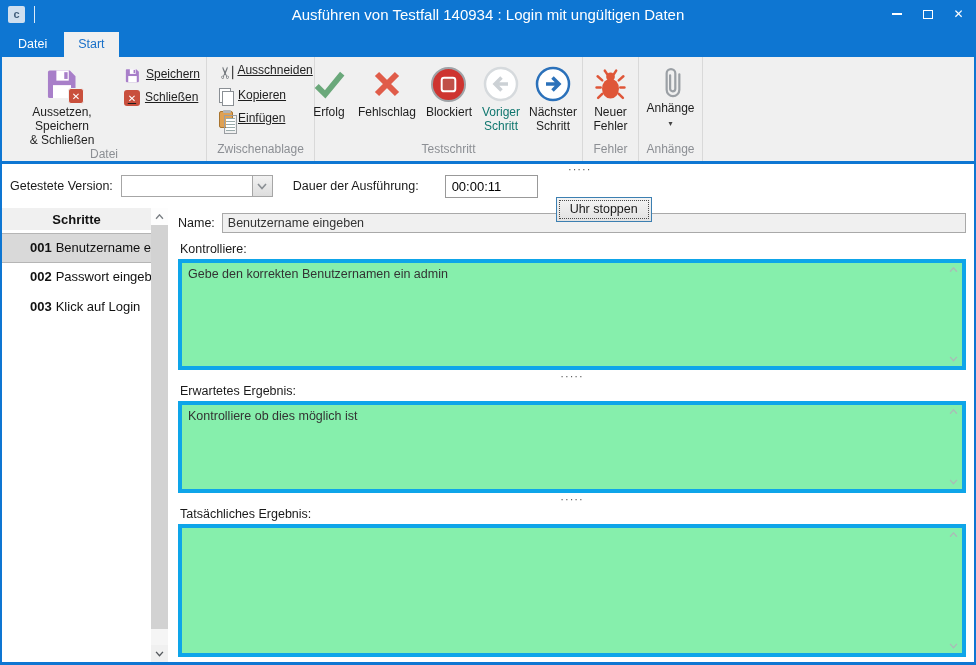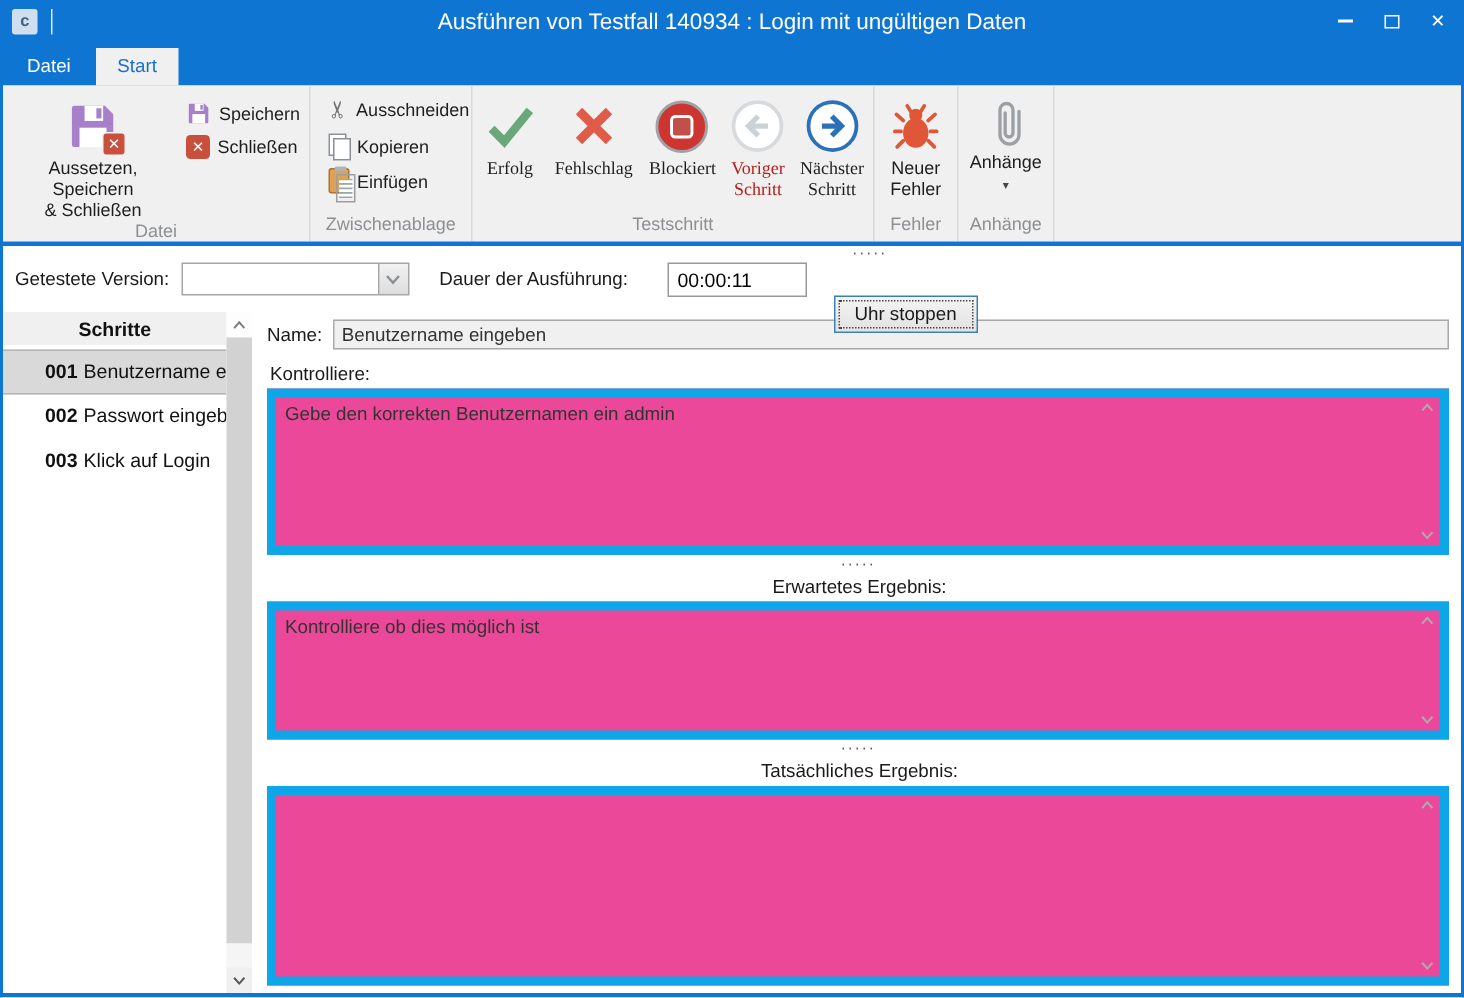--- a/index.html
+++ b/index.html
@@ -46,24 +46,24 @@
   .rgroup { display: flex; flex-direction: column; border-right: 1px solid #d9d9d9; height: 100%; }
   .rg-body { flex: 1; display: flex; align-items: stretch; padding: 3px 2px 0; }
   .rg-label { height: 19px; text-align: center; color: #8c8f94; font-size: 12px; padding-bottom: 3px; }
 
   .rbtn-large {
     display: flex; flex-direction: column; align-items: center;
     padding: 2px 4px 0; cursor: default;
   }
   .rbtn-large .icon-area { height: 44px; display: flex; align-items: center; justify-content: center; }
   .rbtn-large .lbl { font-size: 12px; line-height: 1.15; text-align: center; color: #1e1e1e; }
-  .rbtn-large.disabled .lbl { color: #b91c1c; }
+  .rbtn-large.disabled .lbl { color: #0f766e; }
 
   .rbtn-stack { display: flex; flex-direction: column; justify-content: flex-start; padding-top: 4px; }
-  .rbtn-small { display: flex; align-items: center; gap: 5px; padding: 3px 4px; font-size: 12px; color: #1e1e1e; }
+  .rbtn-small { display: flex; align-items: flex-start; gap: 5px; padding: 3px 4px; font-size: 12px; color: #1e1e1e; text-decoration: underline; }
 
   
   .floppy-wrap { position: relative; width: 36px; height: 36px; }
   .badge-x {
     position: absolute; right: -4px; bottom: -2px; width: 16px; height: 16px;
     background: #c9503c; border-radius: 3px; color: #fff; font-size: 10px; font-weight: bold;
     display: flex; align-items: center; justify-content: center; border: 1px solid #f0f0f0;
   }
   .ic-closered {
     width: 16px; height: 16px; background: #c94f3d; border-radius: 3px; color: #fff;
@@ -125,22 +125,22 @@
   .sb-track { flex: 1; background: #f5f5f5; }
 
   .right-panel { flex: 1; min-width: 0; display: flex; flex-direction: column; padding: 3px 8px 5px 10px; }
   .name-row { display: flex; align-items: center; gap: 7px; margin-top: 2px; }
   .name-row label { font-size: 12.5px; color: #1a1a1a; }
   .name-input {
     flex: 1; height: 20px; background: #f0f0f0; border: 1px solid #a9a9a9;
     font-size: 12.5px; padding: 1px 5px; font-family: inherit; color: #333; outline: none;
   }
   .sec-label { font-size: 12.5px; color: #1a1a1a; margin: 9px 0 3px 2px; }
-  .sec-label.tight { margin-top: 2px; text-align: center; }
-  .field-box { position: relative; border: 6px solid #0ea5e9; background: #ec4899; }
+  .sec-label.tight { margin-top: 2px; }
+  .field-box { position: relative; border: 4px solid #0ea5e9; background: #86efac; }
   .field-box textarea {
     width: 100%; height: 100%; border: none; resize: none; outline: none; background: transparent;
     font-family: inherit; font-size: 12.5px; color: #333; padding: 4px 22px 4px 6px; display: block;
   }
   .box-1 { height: 111px; }
   .box-2 { height: 92px; }
   .box-3 { flex: 1; min-height: 40px; }
   .scroll-chevron { position: absolute; right: 4px; opacity: .85; }
   .scroll-chevron.top { top: 4px; }
   .scroll-chevron.bot { bottom: 4px; }
@@ -223,21 +223,21 @@
         </div>
         <div class="rbtn-small">
           <span class="ic-paste"></span>
           <span>Einfügen</span>
         </div>
       </div>
       <div class="rg-label">Zwischenablage</div>
     </div>
 
     <div class="rgroup" style="width:268px">
-      <div class="rg-body" style="justify-content:flex-start; gap:2px;font-family:Liberation Serif, serif;">
+      <div class="rg-body" style="justify-content:flex-end; gap:2px;">
         <div class="rbtn-large" style="width:48px">
           <div class="icon-area">
             <svg width="38" height="34" viewBox="0 0 40 36">
               <path d="M7 20 L16 29 L34 7" stroke="#6aa87a" stroke-width="6" fill="none"></path>
             </svg>
           </div>
           <div class="lbl">Erfolg</div>
         </div>
         <div class="rbtn-large" style="width:68px">
           <div class="icon-area">

